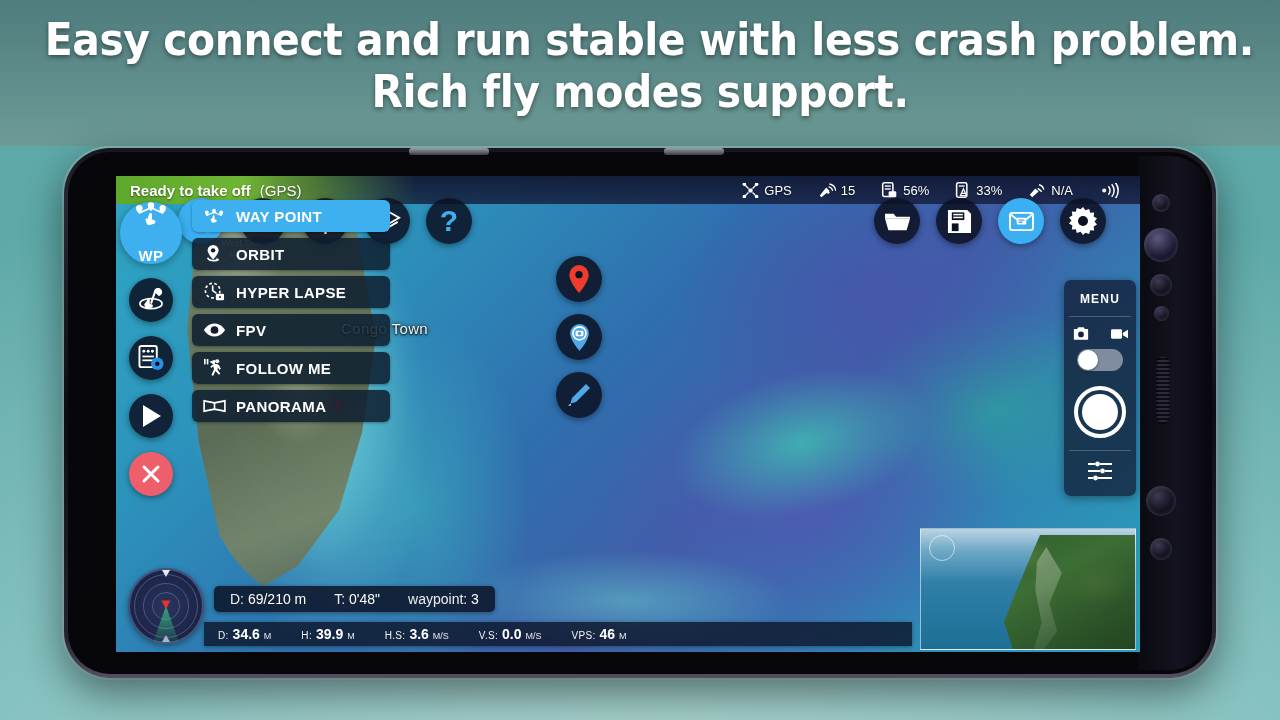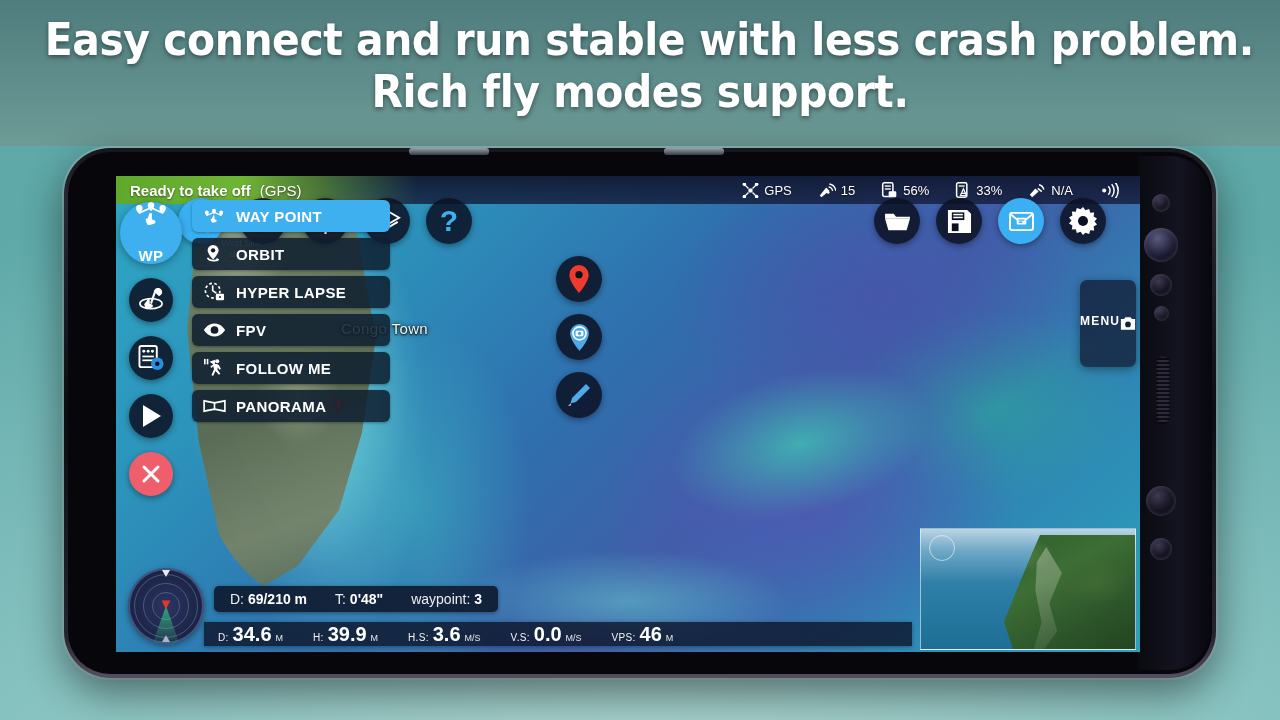--- a/index.html
+++ b/index.html
@@ -219,24 +219,24 @@
   .mode-item .mi-ico { width:24px; display:flex; align-items:center; justify-content:center; }
 
   
   #marker-col {
     position:absolute; left:440px; top:80px;
     display:flex; flex-direction:column; gap:12px;
   }
 
   
   #menu-panel {
-    position:absolute; right:4px; top:104px; width:56px;
+    position:absolute; right:4px; top:104px; width:72px;
     background:rgba(16,22,44,.72);
     border-radius:7px;
-    display:flex; flex-direction:row; align-items:center;
+    display:flex; flex-direction:column; align-items:center;
     padding:6px 0 8px; gap:0;
     box-shadow:0 2px 10px rgba(0,0,0,.4);
   }
   #menu-title {
     color:#fff; font-size:12px; letter-spacing:1.2px; font-weight:600;
     padding:6px 0 10px;
   }
   .menu-sep { width:62px; height:1px; background:rgba(255,255,255,.22); }
   #cam-mode-row {
     display:flex; gap:22px; align-items:center; padding:9px 0 5px;
@@ -321,34 +321,34 @@
 
   #telemetry-main {
     position:absolute; left:98px; bottom:40px;
     height:26px; padding:0 16px;
     background:rgba(13,20,40,.86);
     border-radius:5px;
     display:flex; align-items:center; gap:28px;
     color:#fff; font-size:14px;
     box-shadow:0 1px 4px rgba(0,0,0,.4);
   }
-  #telemetry-main b { font-weight:700; }
+  #telemetry-main b { font-weight:400; }
   #telemetry-main .lbl { font-weight:400; opacity:.92; }
 
   #telemetry-sub {
     position:absolute; left:88px; bottom:6px; right:228px;
     height:24px; padding:0 14px;
     background:rgba(13,20,40,.8);
     display:flex; align-items:center; gap:0;
     color:#fff;
     box-shadow:0 1px 4px rgba(0,0,0,.35);
   }
   .tl { display:flex; align-items:baseline; gap:4px; padding-right:30px; }
   .tl .k { font-size:10px; letter-spacing:.3px; opacity:.95; }
-  .tl .v { font-size:20px; font-weight:700; }
+  .tl .v { font-size:14px; font-weight:700; }
   .tl .u { font-size:9px; opacity:.9; }
 </style>
 </head>
 <body>
 
 <div id="promo-bg"></div>
 <div id="promo-band"></div>
 <div id="promo-headline">
   <div>Easy connect and run stable with less crash problem.</div>
   <div>Rich fly modes support.</div>

